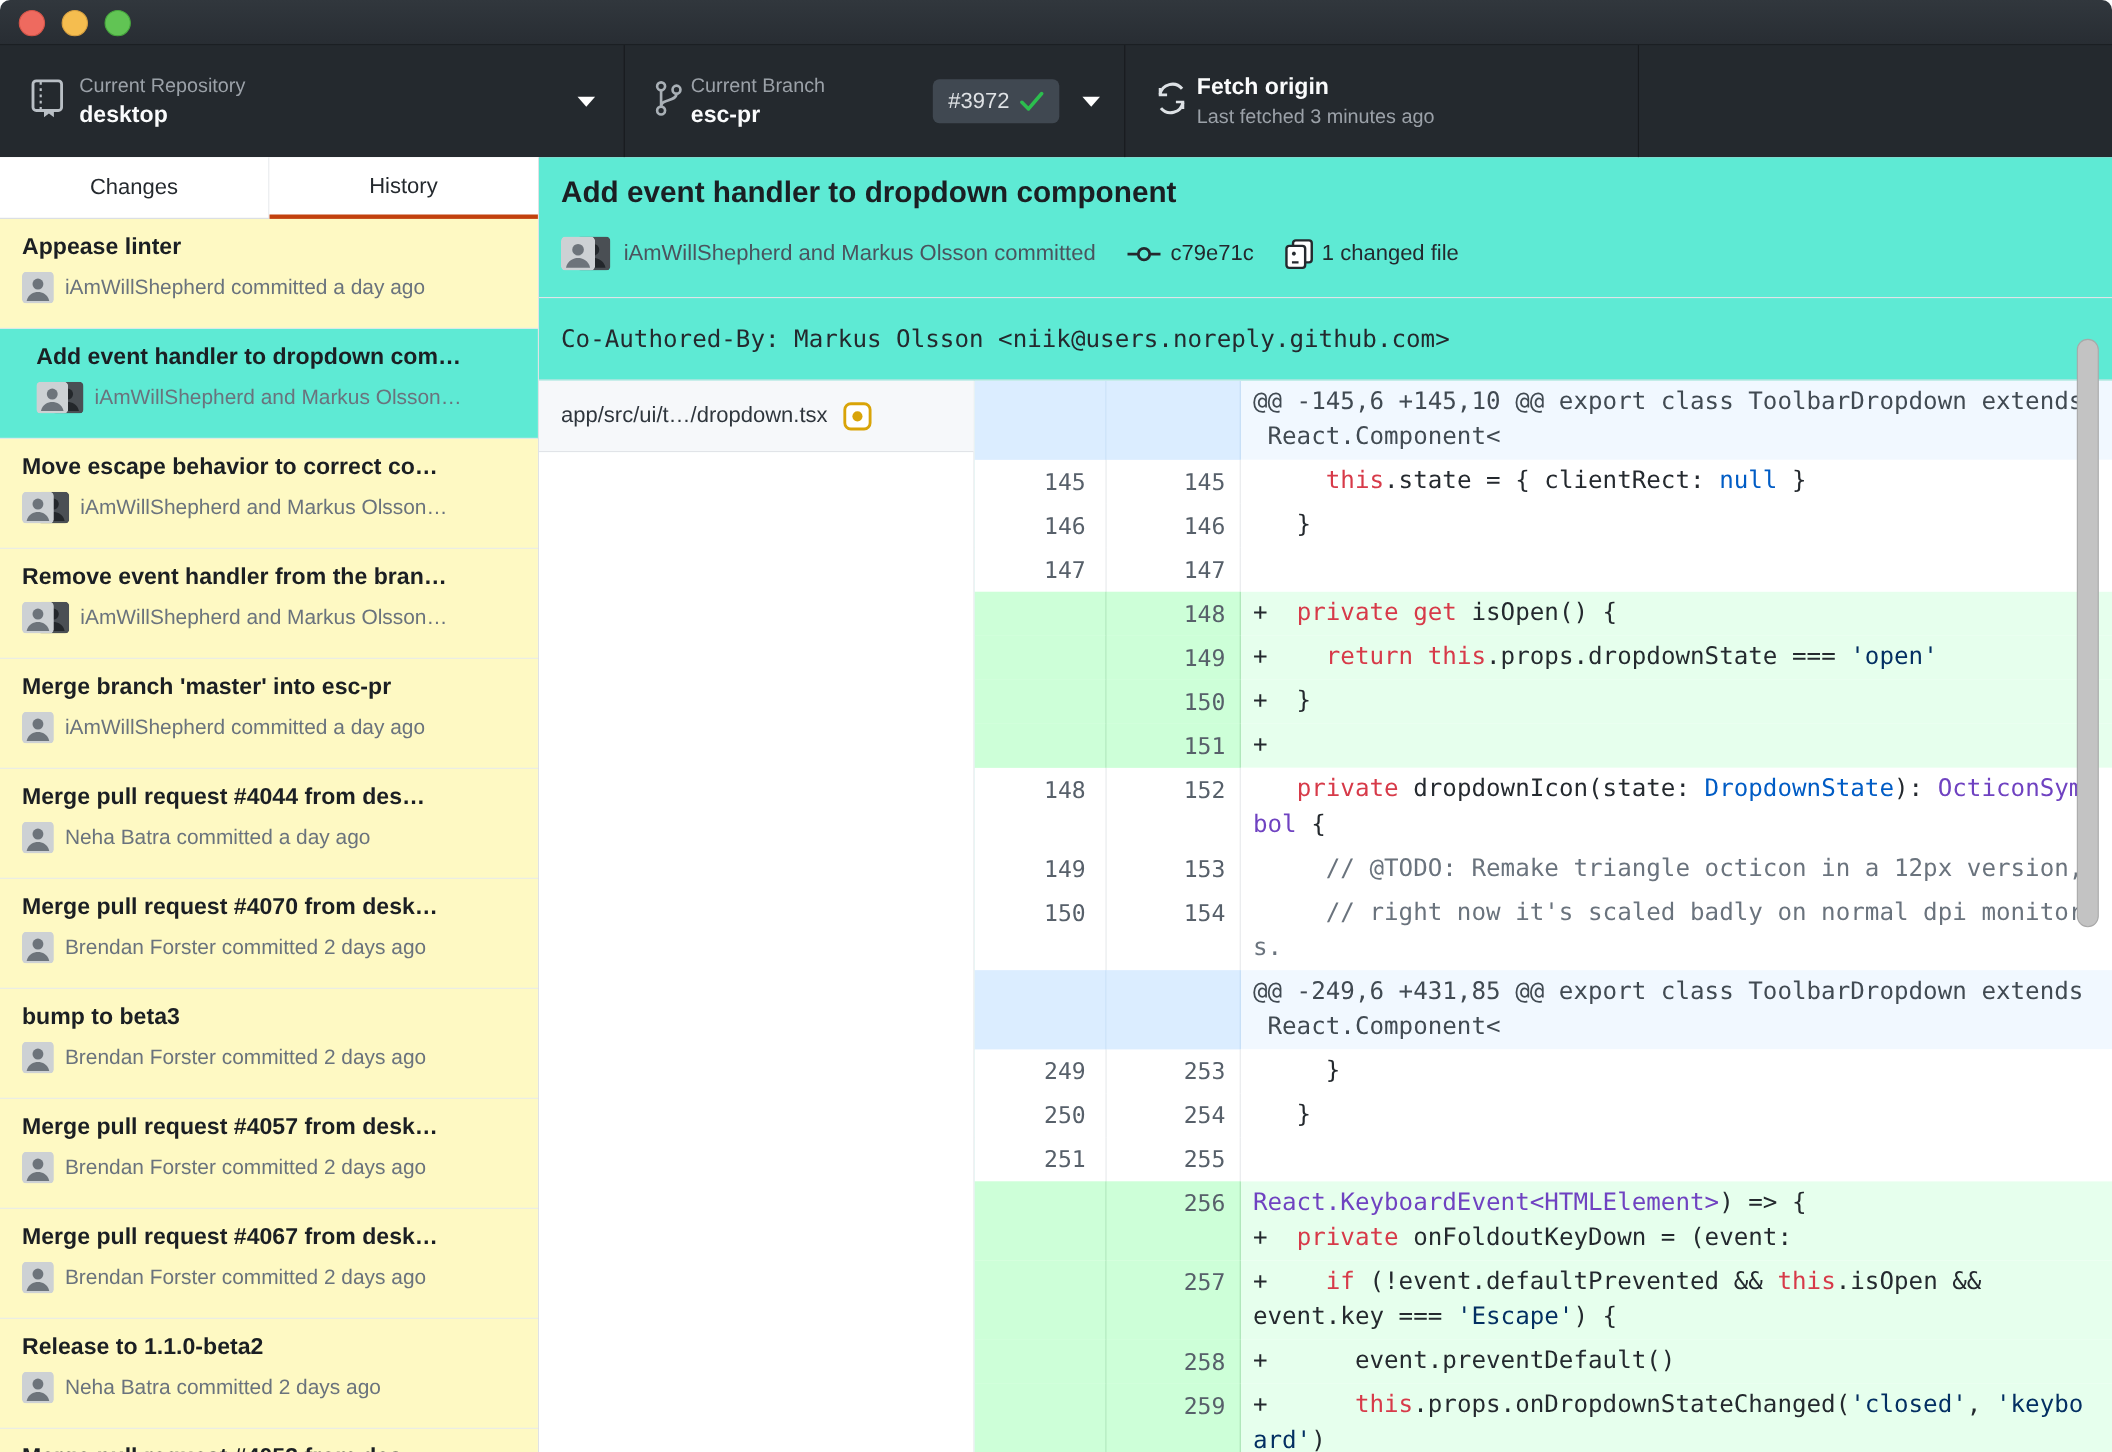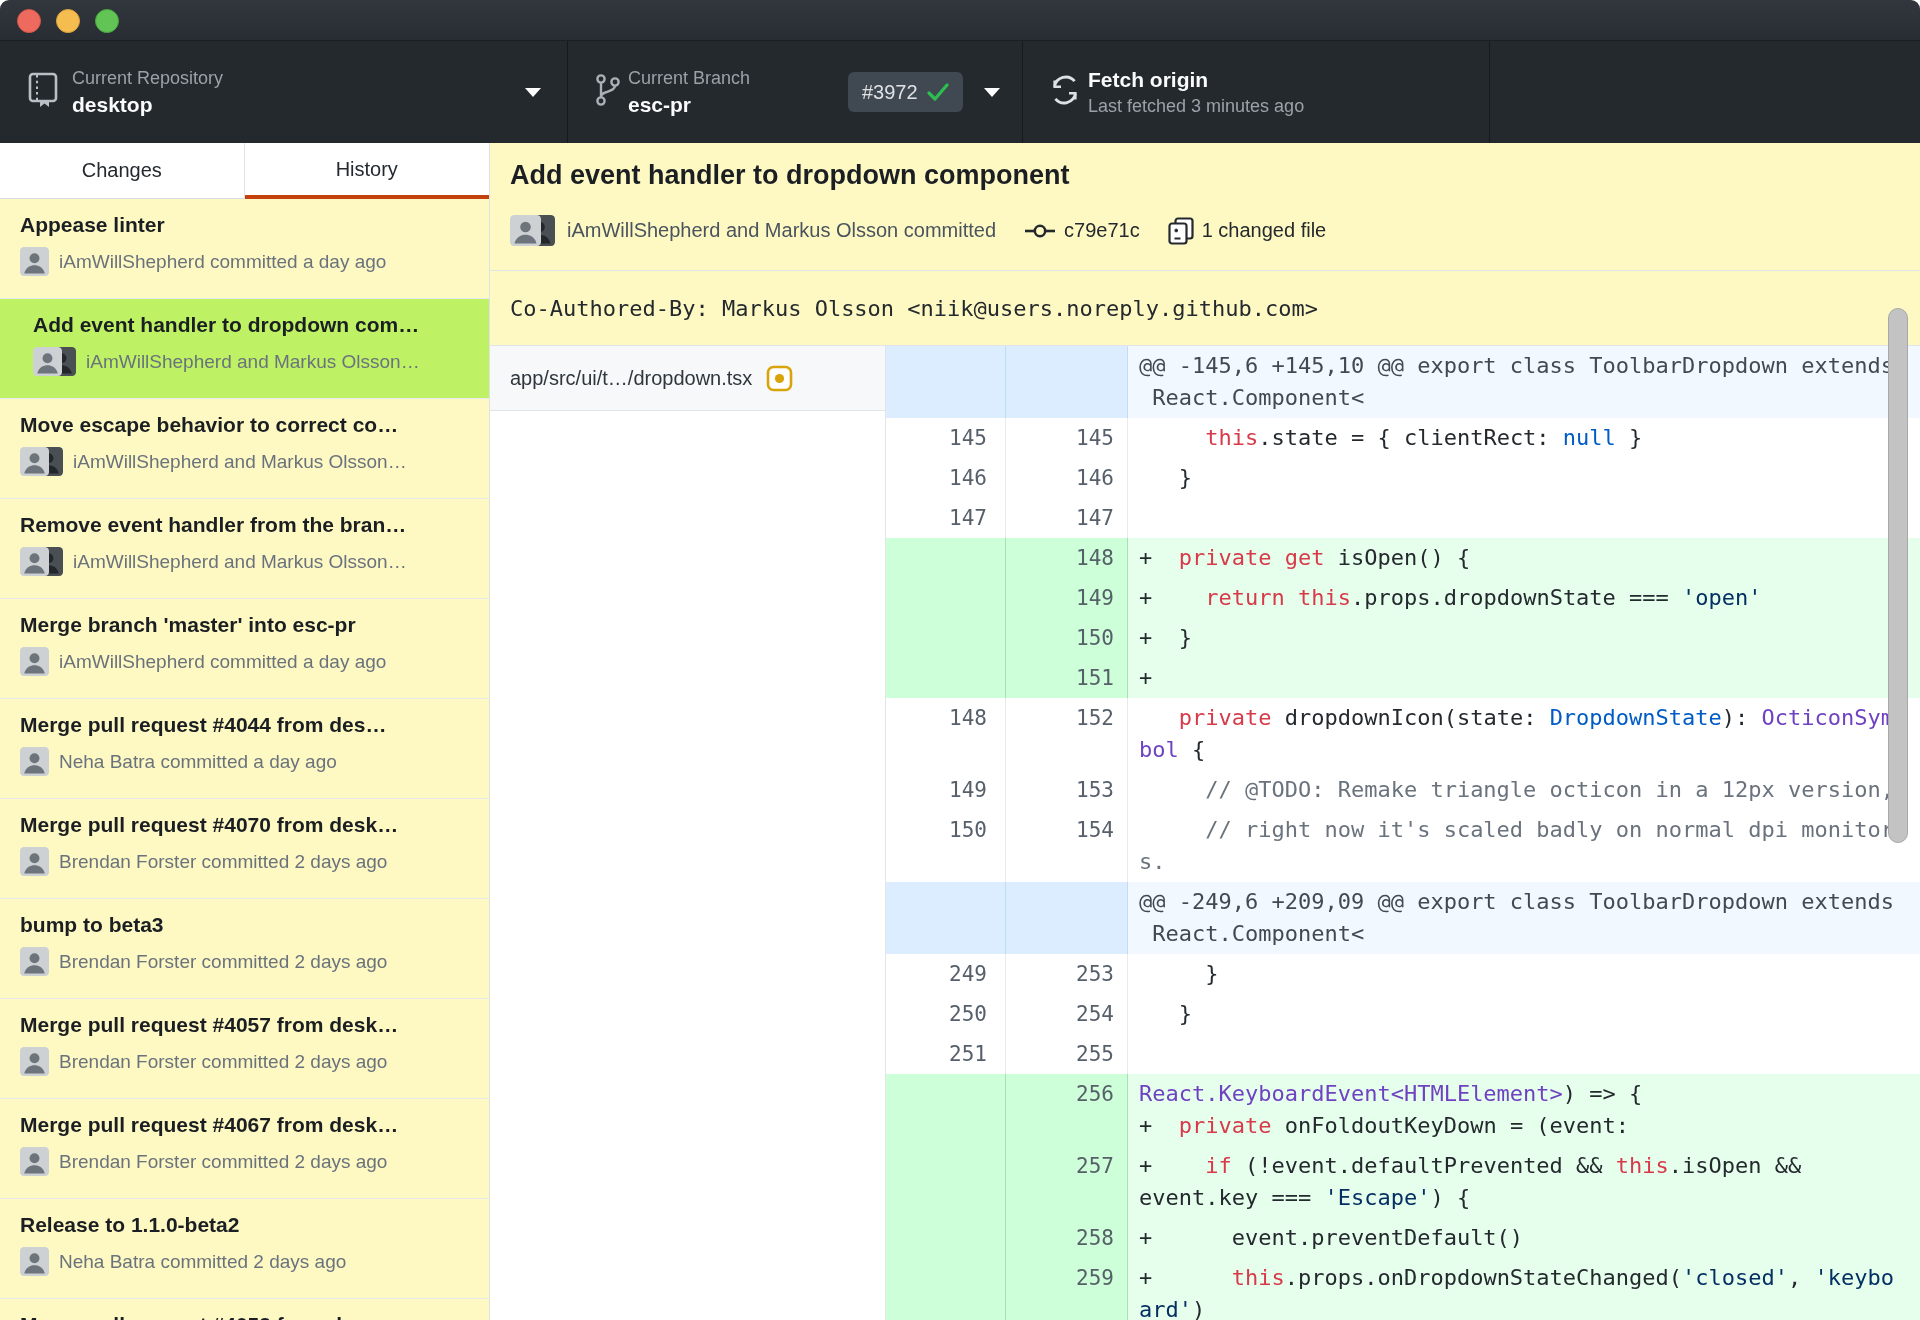--- a/index.html
+++ b/index.html
@@ -37,33 +37,33 @@
   .sidebar{position:absolute;left:0;top:143px;width:490px;bottom:0;background:#fff;
     border-right:1px solid #dfe2e5;box-sizing:border-box;}
   .tabs{display:flex;height:56px;}
   .tab{width:245px;box-sizing:border-box;display:flex;align-items:center;justify-content:center;
     font-size:20px;color:#24292e;border-bottom:1px solid #d8dce0;background:#fff;cursor:pointer;}
   .tab-changes{border-right:1px solid #e1e4e8;}
   .tab.selected{border-bottom:4px solid #c2410c;}
   .commit-list{position:absolute;left:0;top:56px;right:0;bottom:0;overflow:hidden;}
   .commit-item{height:100px;box-sizing:border-box;border-bottom:1px solid #e7e9ec;
     padding:14px 16px 0 20px;background:#fef9c3;cursor:pointer;}
-  .commit-item.selected{background:#bef264;padding-left:33px;}
+  .commit-item.selected{background:#5eead4;padding-left:33px;}
   .commit-title{font-size:21px;font-weight:bold;color:#1b1f23;white-space:nowrap;overflow:hidden;}
   .commit-meta-row{display:flex;align-items:center;margin-top:10px;}
   .avatar-stack{position:relative;height:29px;margin-right:10px;}
   .avatar-stack.single{width:29px;}
   .avatar-stack.double{width:43px;}
   .avatar{position:absolute;top:0;width:29px;height:29px;border-radius:4px;overflow:hidden;}
   .avatar svg{display:block;}
   .avatar.back{left:14px;z-index:0;}
   .avatar.front{left:0;z-index:1;}
   .commit-meta{font-size:19px;color:#6a737d;white-space:nowrap;overflow:hidden;}
   
-  .main{position:absolute;left:490px;top:143px;right:0;bottom:0;background:#fef9c3;}
+  .main{position:absolute;left:490px;top:143px;right:0;bottom:0;background:#5eead4;}
   .detail-title{position:absolute;left:20px;top:17px;font-size:27px;font-weight:bold;color:#1b1f23;}
   .detail-meta{position:absolute;left:20px;top:72px;height:31px;display:flex;align-items:center;}
   .detail-meta .avatar{position:static;width:31px;height:31px;}
   .detail-meta .avatar-stack{height:31px;width:45px;margin-right:12px;}
   .detail-meta .avatar-stack .avatar{position:absolute;}
   .detail-authors{font-size:20px;color:#4a545e;}
   .meta-icon{margin-left:28px;margin-right:8px;display:flex;align-items:center;}
   .meta-val{font-size:20px;color:#24292e;}
   .hr1{position:absolute;left:0;right:0;top:127px;height:1px;background:#e1e4e8;}
   .commit-message{position:absolute;left:20px;top:128px;right:0;height:74px;
@@ -472,21 +472,21 @@
           <div class="code"><div class="code-line"><span class="tk-c">     // @TODO: Remake triangle octicon in a 12px version,</span></div></div>
         </div>
         <div class="diff-row row-context">
           <div class="gut old">150</div>
           <div class="gut new">154</div>
           <div class="code"><div class="code-line"><span class="tk-c">     // right now it's scaled badly on normal dpi monitor</span></div><div class="code-line"><span class="tk-c">s.</span></div></div>
         </div>
         <div class="diff-row row-hunk">
           <div class="gut old"></div>
           <div class="gut new"></div>
-          <div class="code"><div class="code-line"><span class="tk-h">@@ -249,6 +209,09 @@ export class ToolbarDropdown extends</span></div><div class="code-line"><span class="tk-h"> React.Component&lt;</span></div></div>
+          <div class="code"><div class="code-line"><span class="tk-h">@@ -249,6 +431,85 @@ export class ToolbarDropdown extends</span></div><div class="code-line"><span class="tk-h"> React.Component&lt;</span></div></div>
         </div>
         <div class="diff-row row-context">
           <div class="gut old">249</div>
           <div class="gut new">253</div>
           <div class="code"><div class="code-line"><span class="tk-d">     }</span></div></div>
         </div>
         <div class="diff-row row-context">
           <div class="gut old">250</div>
           <div class="gut new">254</div>
           <div class="code"><div class="code-line"><span class="tk-d">   }</span></div></div>

